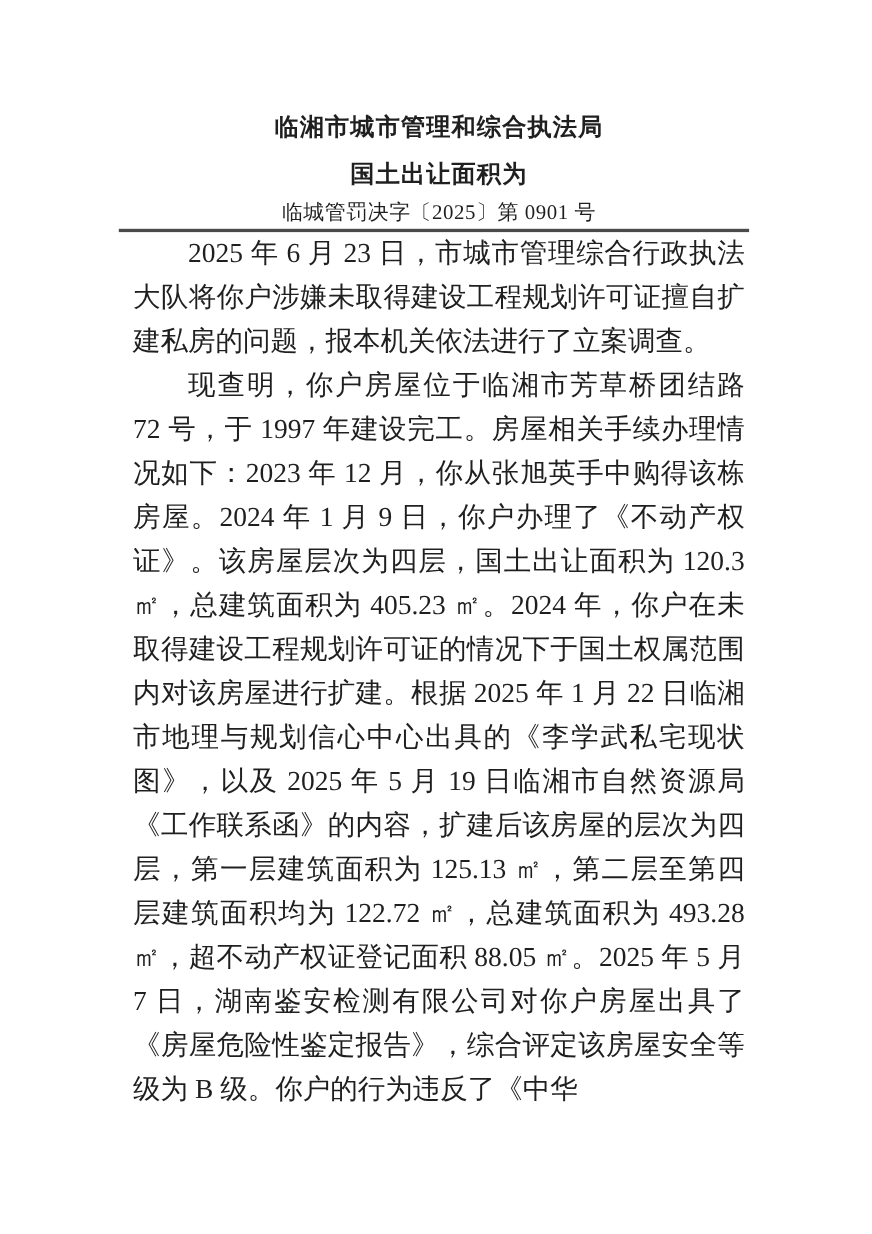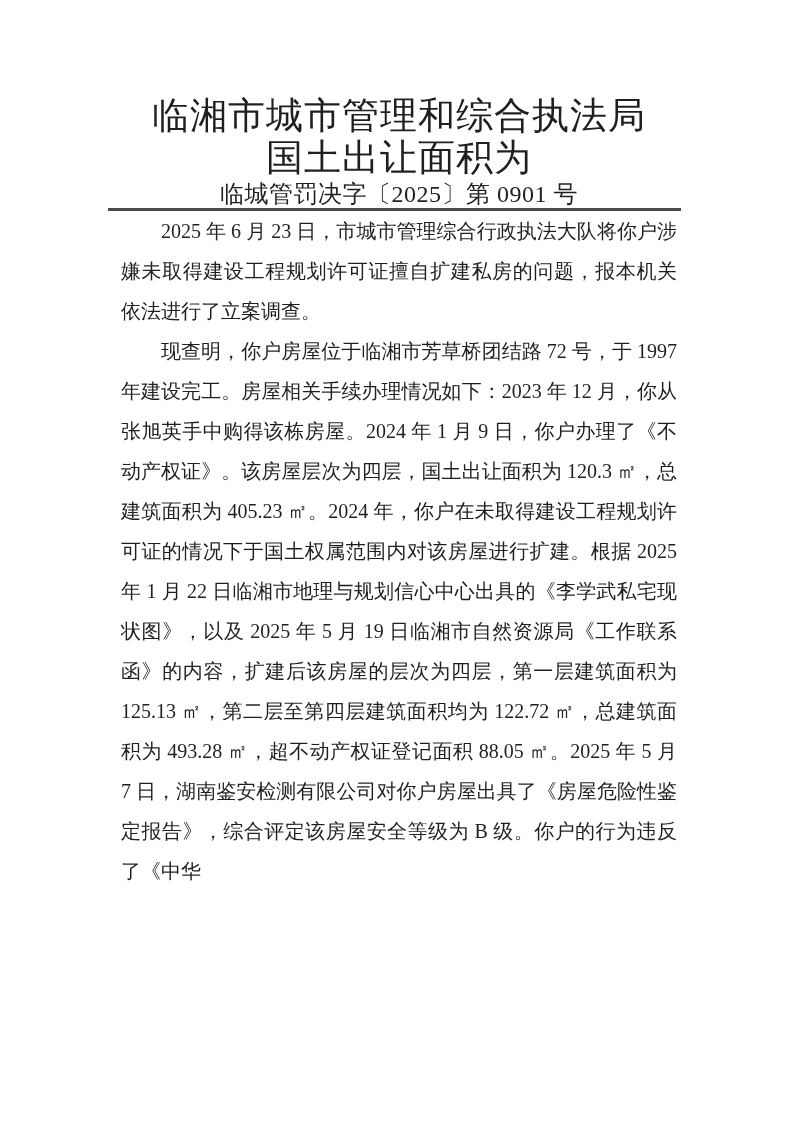--- a/index.html
+++ b/index.html
@@ -16,49 +16,49 @@
     box-sizing: border-box;
     padding: 95px 116px 0 121px;
     overflow: hidden;
     color: #1f1f1f;
     font-family: "Liberation Serif", "DejaVu Serif", serif;
   }
   .title-block {
     text-align: center;
   }
   .title-line {
-    font-size: 37px;
-    font-weight: 400;
+    font-size: 22px;
+    font-weight: 700;
     line-height: 42px;
     letter-spacing: 1px;
     white-space: nowrap;
   }
   .doc-number {
     margin-top: 2px;
     text-align: center;
-    font-size: 24px;
+    font-size: 19px;
     line-height: 26px;
     letter-spacing: 0.5px;
   }
   .header-rule {
     height: 3px;
     background: #4a4a4a;
     margin: 1px -4px 0 -13px;
   }
   .party-block {
     margin-top: 5px;
     font-size: 22px;
     line-height: 40px;
   }
   .party-line {
     white-space: nowrap;
   }
   .body-block p {
     margin: 0;
-    font-size: 20px;
+    font-size: 25px;
     line-height: 40px;
     text-align: justify;
     text-indent: 2em;
   }
 </style>
 </head>
 <body>
 
 <div class="page">
 

